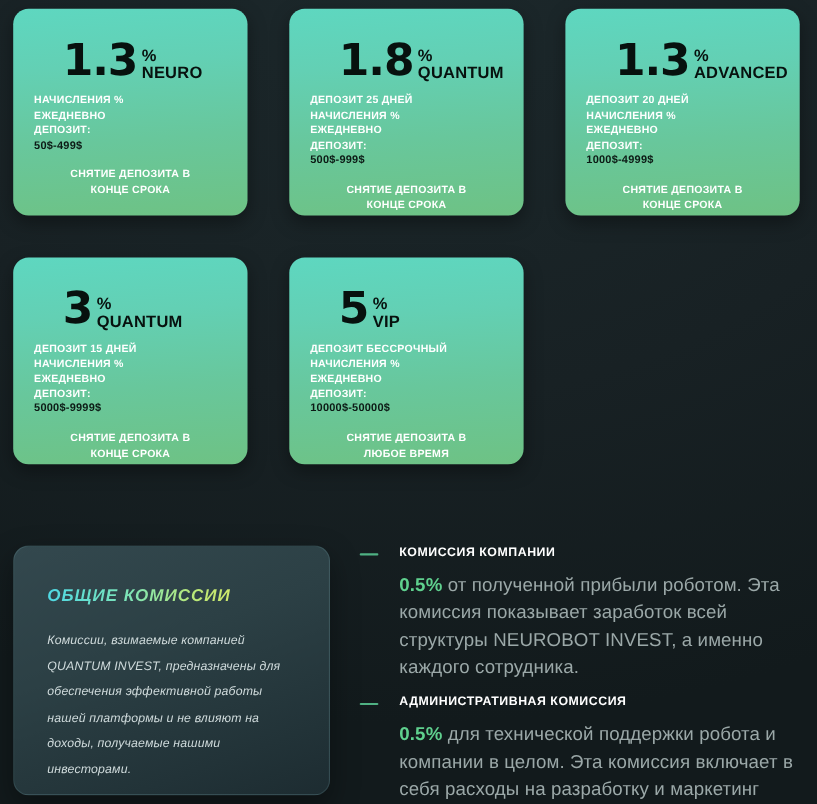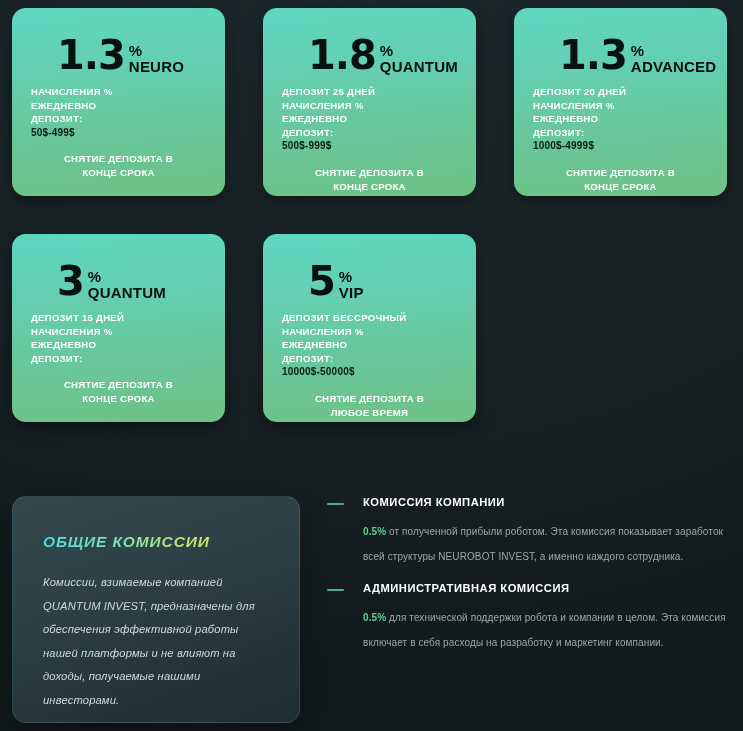--- a/index.html
+++ b/index.html
@@ -152,21 +152,21 @@
   }
   .comm-item-title {
     font-size:11.2px;
     font-weight:bold;
     letter-spacing:.5px;
     color:#ffffff;
     text-transform:uppercase;
   }
   .comm-item-text {
     margin-top:11px;
-    font-size:10px;
+    font-size:17px;
     line-height:25px;
     color:#9ba8a8;
     letter-spacing:.1px;
   }
   .comm-accent {
     color:#5fd08e;
     font-weight:bold;
   }
 </style>
 </head>
@@ -244,20 +244,21 @@
         <span class="rate-right">
           <span class="rate-pct">%</span>
           <span class="rate-name">QUANTUM</span>
         </span>
       </div>
       <div class="plan-lines">
         <div class="plan-line">ДЕПОЗИТ 15 ДНЕЙ</div>
         <div class="plan-line">НАЧИСЛЕНИЯ %</div>
         <div class="plan-line">ЕЖЕДНЕВНО</div>
         <div class="plan-line">ДЕПОЗИТ:</div>
+        <div class="plan-line amount">5000$-9999$</div>
       </div>
       <div class="plan-withdraw">
         <div class="plan-line">СНЯТИЕ ДЕПОЗИТА В</div>
         <div class="plan-line">КОНЦЕ СРОКА</div>
       </div>
     </div>
 
     <div class="plan-card">
       <div class="rate-row">
         <span class="rate-num">5</span>

